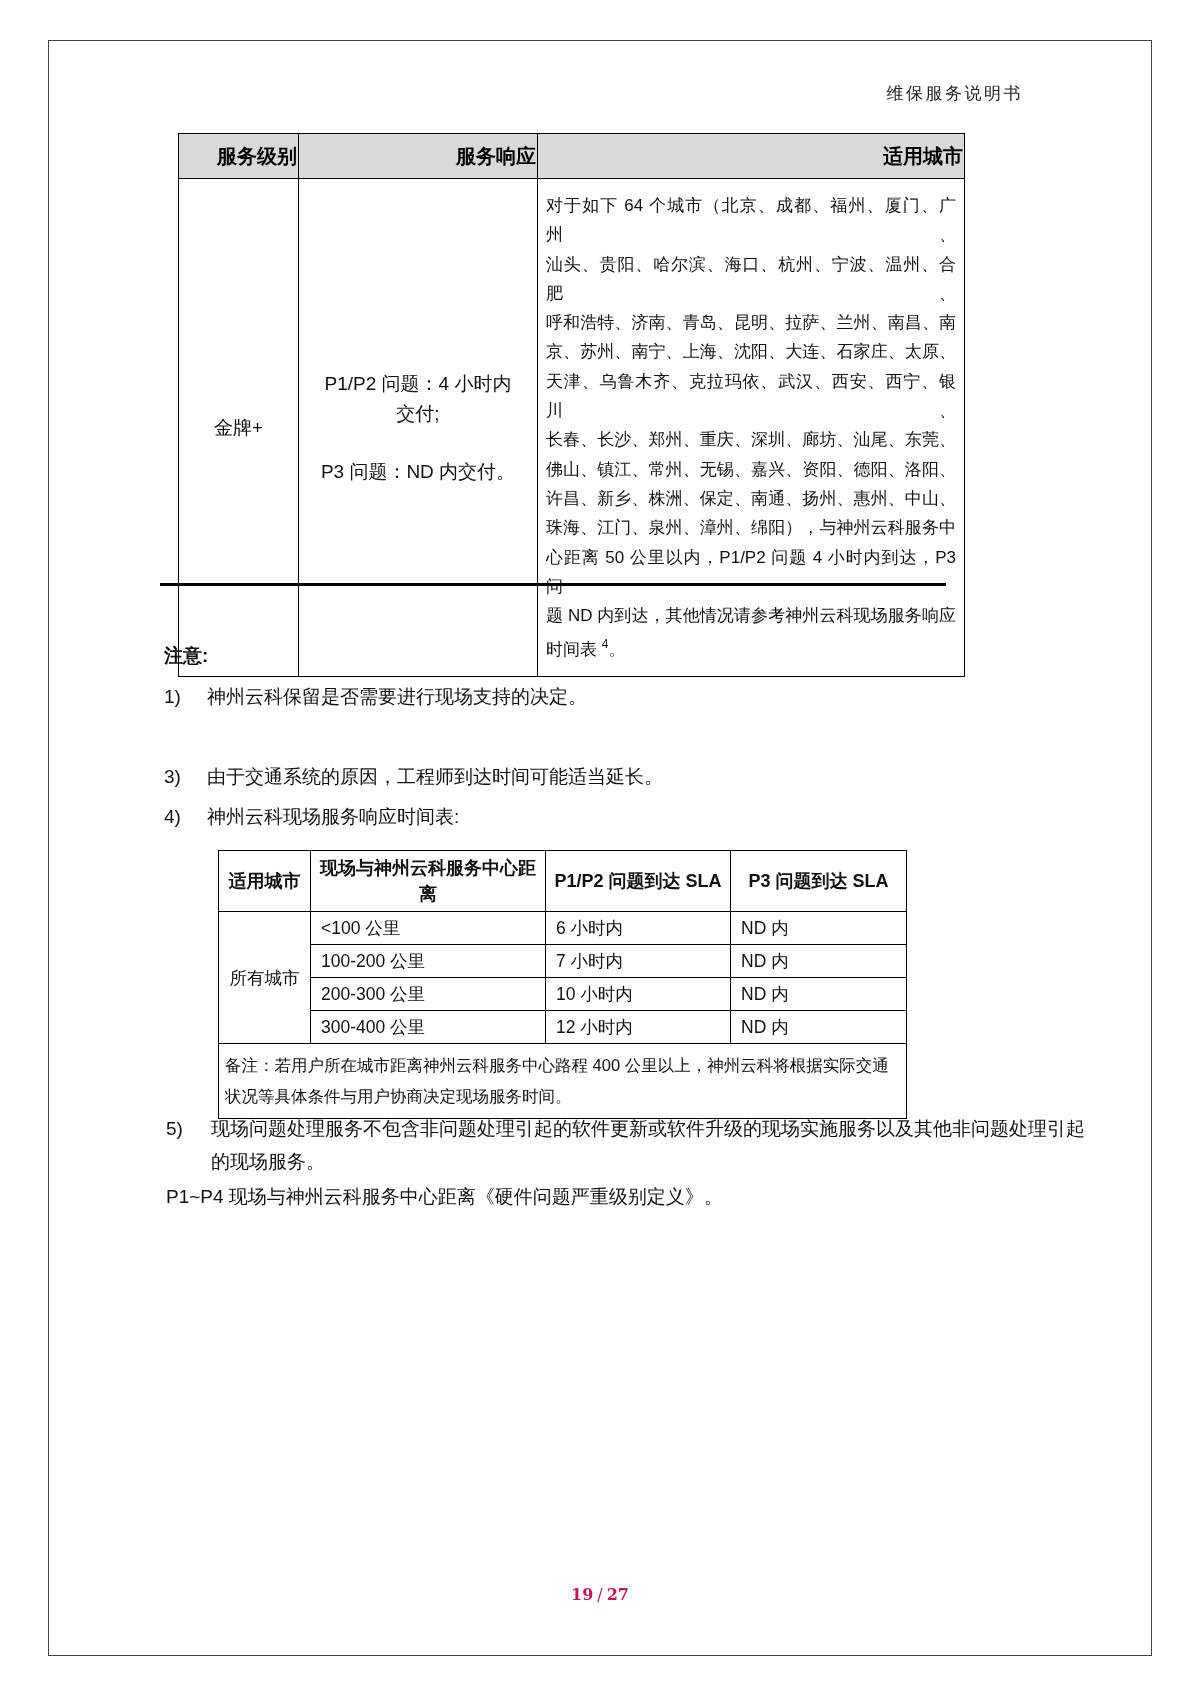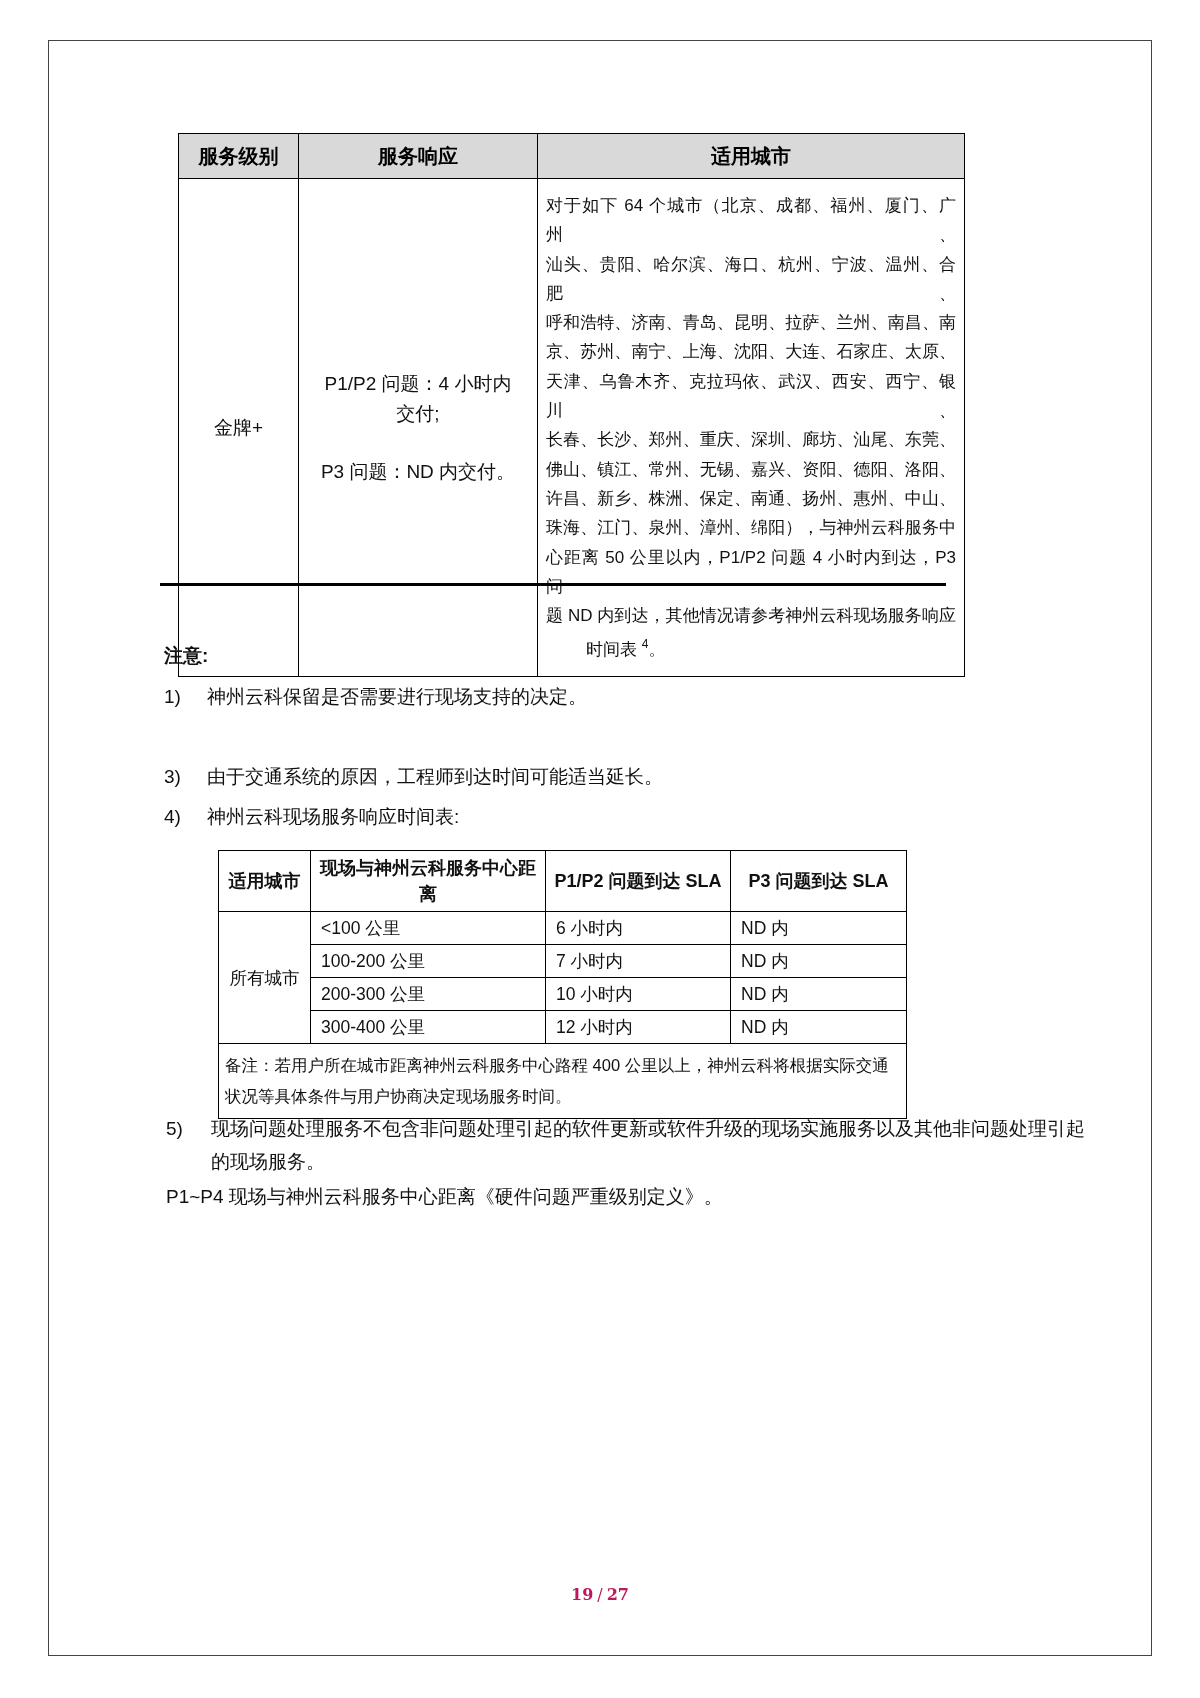--- a/index.html
+++ b/index.html
@@ -17,29 +17,29 @@
     font-family:"DejaVu Serif", serif; font-size:17px; letter-spacing:2.5px; color:#222;
   }
   
   .svc-table {
     position:absolute; top:133px; left:178px; width:786px;
     border-collapse:collapse; table-layout:fixed;
   }
   .svc-table th, .svc-table td { border:1.6px solid #000; }
   .svc-table th {
     background:#d9d9d9; height:42px; font-size:20px; font-weight:bold;
-    text-align:center; color:#000;
+    text-align:right; color:#000;
   }
   .svc-level { text-align:center; font-size:19px; vertical-align:middle; }
   .svc-resp  { text-align:center; font-size:19px; vertical-align:middle; padding:16px 18px; line-height:30px; }
   .svc-resp p { margin:0 0 28px 0; }
   .svc-resp p:last-child { margin-bottom:0; }
   .svc-cities { vertical-align:top; padding:12px 8px; font-size:17px; }
   .cline { line-height:29.3px; text-align:justify; text-align-last:justify; white-space:normal; }
-  .cline-last { text-align:justify; text-align-last:left;margin-left:40px; }
+  .cline-last { text-align:justify; text-align-last:left; }
   .cline sup { font-size:12px; }
   
   .rule { position:absolute; top:583px; left:160px; width:786px; height:3px; background:#000; }
   
   .note-title { position:absolute; left:164px; top:643px; font-size:19px; font-weight:bold; }
   .note-item { position:absolute; left:164px; font-size:19px; white-space:nowrap; }
   .note-item .num { display:inline-block; width:43px; }
   .ni-1 { top:684px; } .ni-2 { top:724px; } .ni-3 { top:764px; } .ni-4 { top:804px; }
   
   .resp-table {
@@ -68,20 +68,21 @@
   }
   .doc-footer .pg { font-weight:bold; }
   .doc-footer .sep { font-weight:normal; padding:0 4px; }
 </style>
 </head>
 <body>
 
 <div class="page">
   <div class="page-frame"></div>
 
+  <div class="doc-header">维保服务说明书</div>
 
   <table class="svc-table">
     <colgroup>
       <col style="width:120px">
         <col style="width:239px">
         <col style="width:427px">
     </colgroup>
     <thead>
       <tr>
         <th>服务级别</th>

